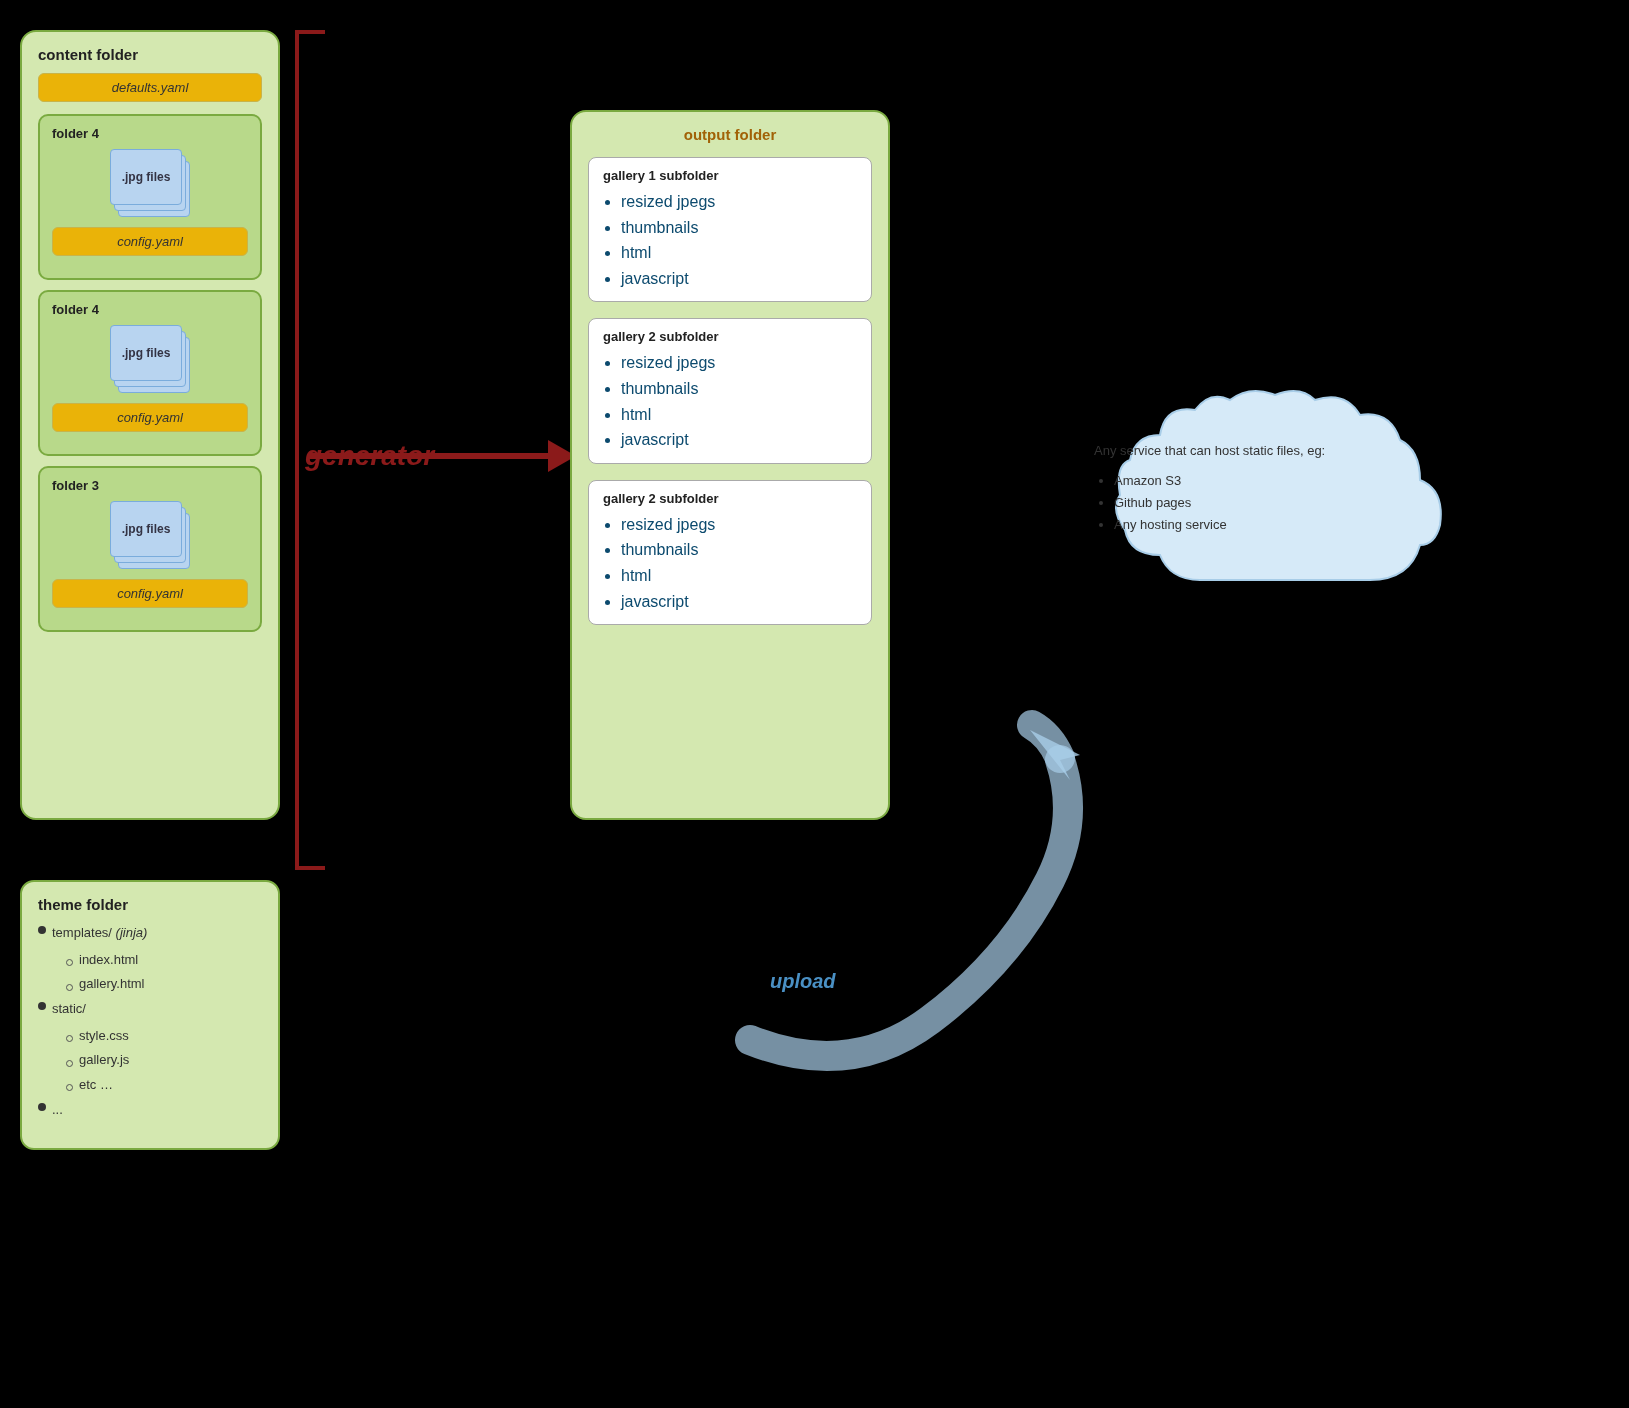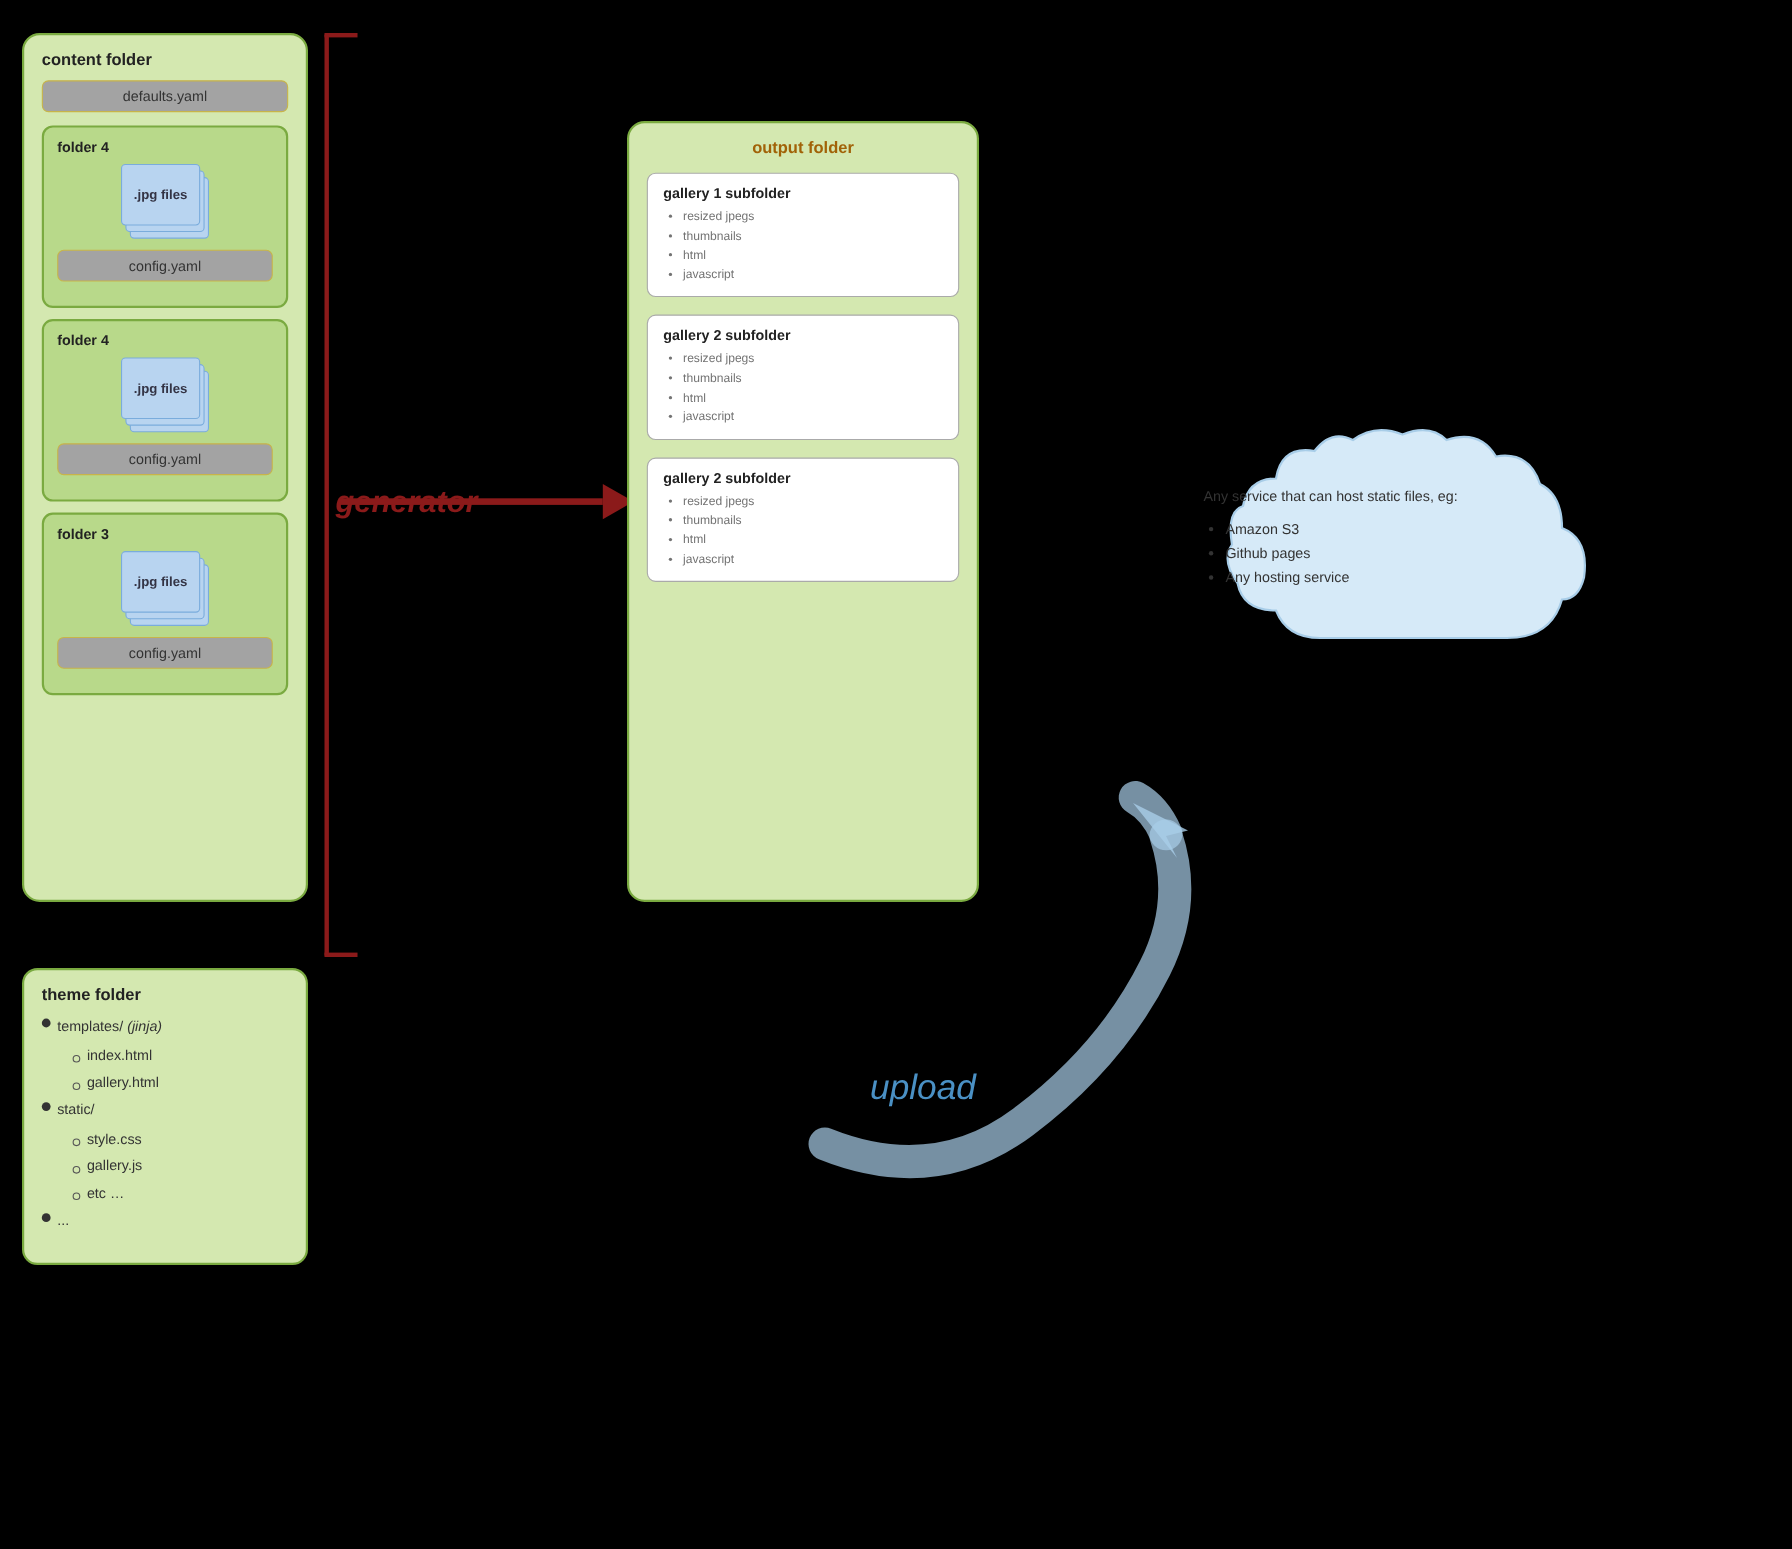--- a/index.html
+++ b/index.html
@@ -35,28 +35,29 @@
     }
     .content-folder-title {
       font-weight: bold;
       font-size: 15px;
       color: #222;
       margin-bottom: 10px;
     }
 
     
     .file-box {
-      background: #a3a3a3;
+      background: #eab308;
       border: 1.5px solid #c8b44a;
       border-radius: 6px;
       padding: 6px 12px;
       text-align: center;
       font-size: 13px;
       color: #333;
       margin-bottom: 12px;
+      font-style: italic;
     }
 
     
     .sub-folder {
       background: #b8d98a;
       border: 2px solid #7aaa40;
       border-radius: 10px;
       padding: 10px 12px;
       margin-bottom: 10px;
     }
@@ -127,22 +128,22 @@
     }
     .gallery-subfolder-title {
       font-weight: bold;
       font-size: 13px;
       color: #222;
       margin-bottom: 6px;
     }
     .gallery-subfolder ul {
       list-style: disc;
       padding-left: 18px;
-      font-size: 11px;
-      color: #737373;
+      font-size: 16px;
+      color: #0c4a6e;
       line-height: 1.6;
     }
 
     
     .theme-folder {
       position: absolute;
       top: 880px;
       left: 20px;
       width: 260px;
       height: 270px;
@@ -279,24 +280,23 @@
       list-style: disc;
       padding-left: 20px;
     }
 
     
     .upload-label {
       position: absolute;
       top: 970px;
       left: 770px;
       color: #4a90c4;
-      font-size: 32px;
-      font-weight: normal;
+      font-size: 20px;
+      font-weight: bold;
       font-style: italic;
-      margin-left: 21px;
     }
 
     
     .upload-arrow-svg {
       position: absolute;
       top: 700px;
       left: 570px;
       width: 600px;
       height: 400px;
     }

